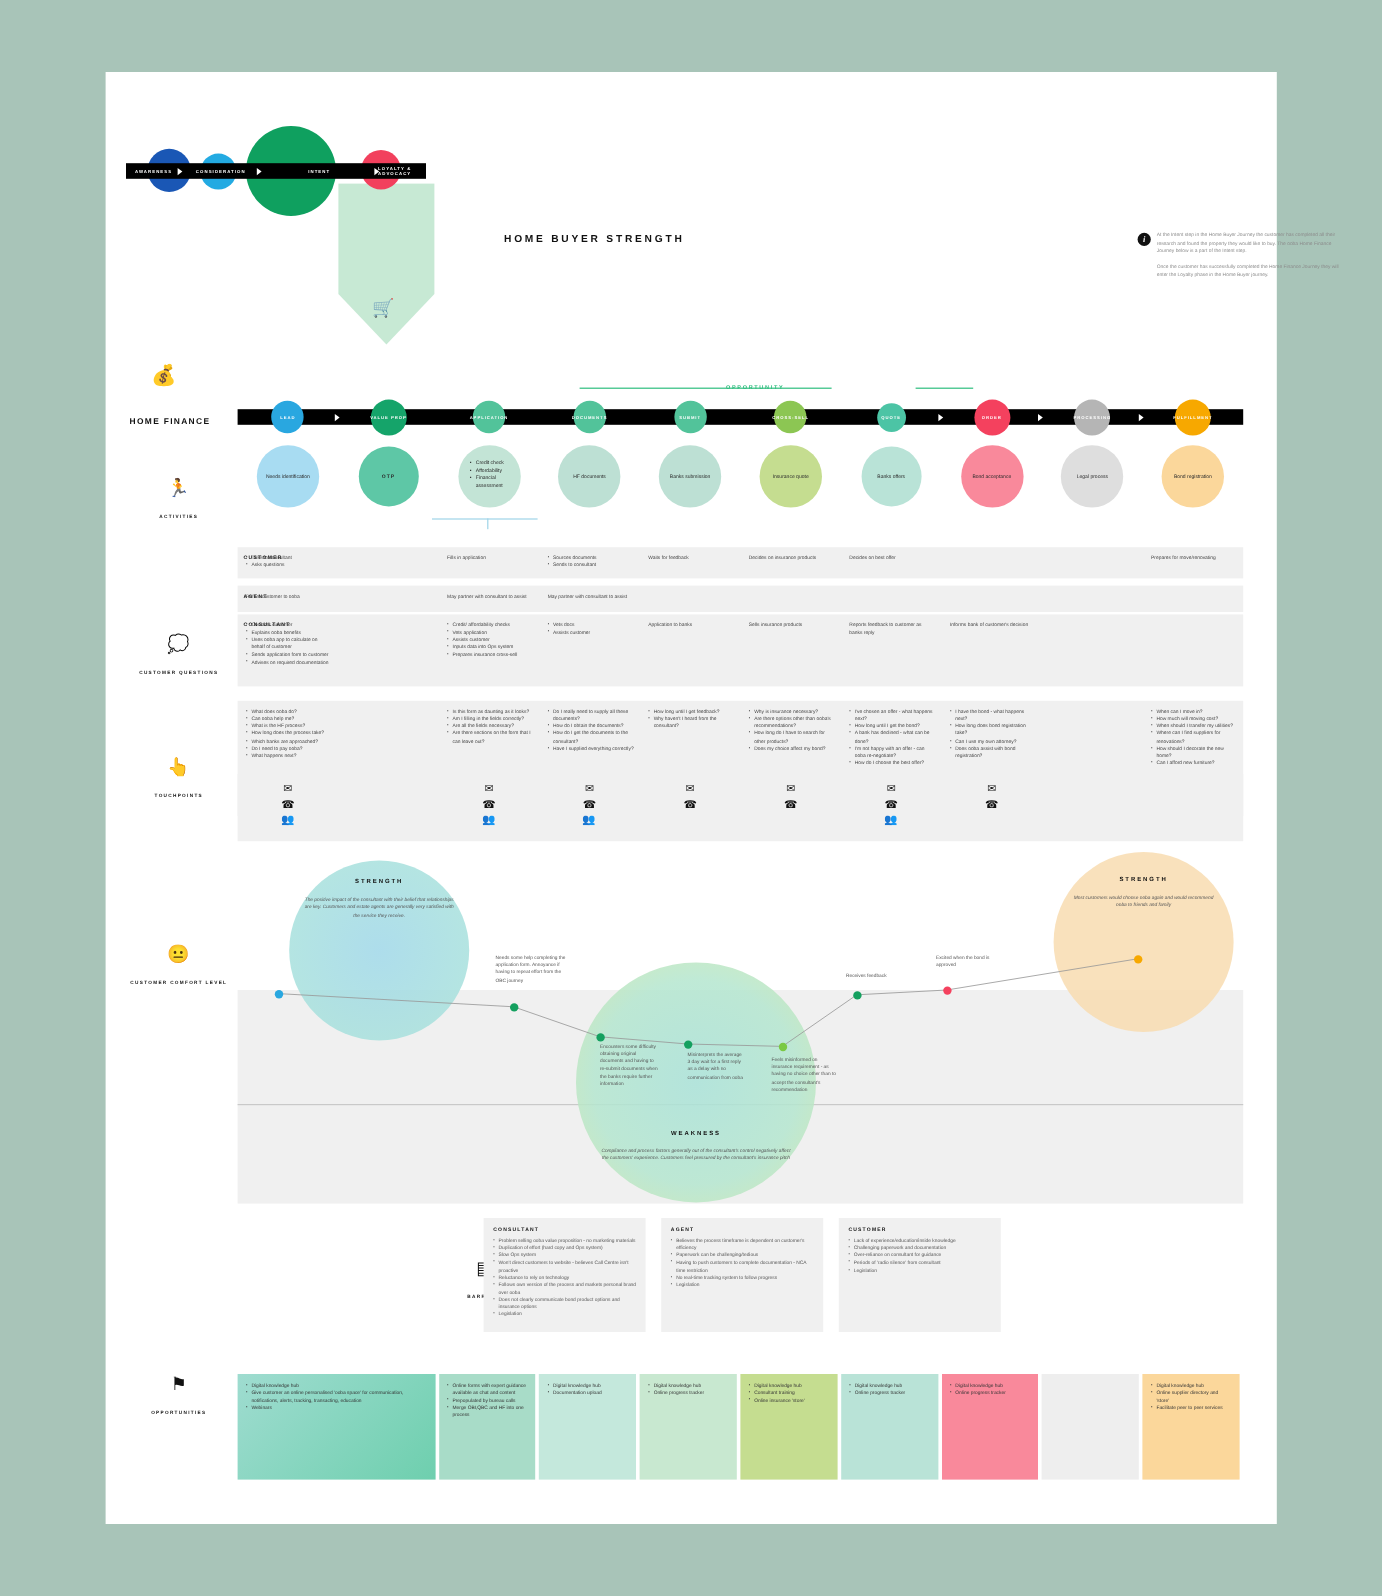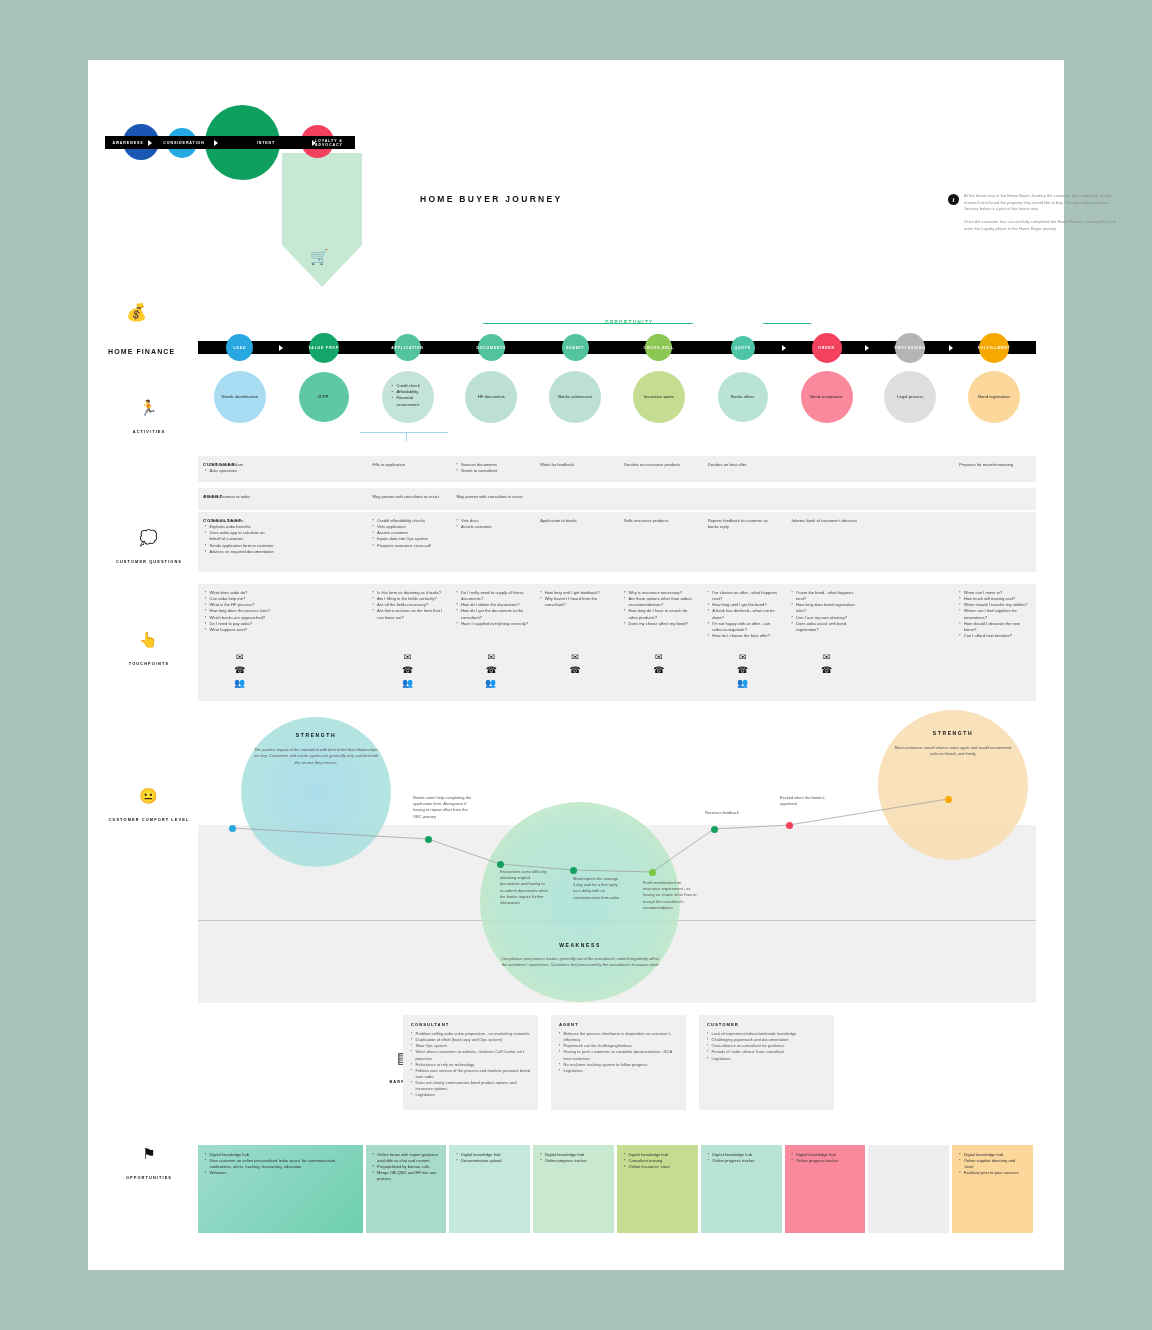--- a/index.html
+++ b/index.html
@@ -99,21 +99,21 @@
     </div>
   <div class="hbj-bar" id="hbj-bar">
       <div class="seg" style="left: 0px; width: 46px;">AWARENESS</div>
       <div class="arrow" style="left: 43px;"></div>
       <div class="seg" style="left: 46px; width: 66px;">CONSIDERATION</div>
       <div class="arrow" style="left: 109px;"></div>
       <div class="seg" style="left: 112px; width: 98px;">INTENT</div>
       <div class="arrow" style="left: 207px;"></div>
       <div class="seg" style="left: 210px; width: 40px;">LOYALTY &amp; ADVOCACY</div>
     </div>
-  <div class="hbj-title">HOME BUYER JOURNEY</div>
+  <div class="hbj-title">HOME BUYER STRENGTH</div>
 
   <div class="info-icon">i</div>
   <div class="info-block">
     <p>At the Intent step in the Home Buyer Journey the customer has completed all their research and found the property they would like to buy. The ooba Home Finance Journey below is a part of the Intent step.</p>
     <p>Once the customer has successfully completed the Home Finance Journey they will enter the Loyalty phase in the Home Buyer journey.</p>
   </div>
 
   <div class="hf-icon">💰</div>
   <div class="hf-label">HOME FINANCE</div>
 

